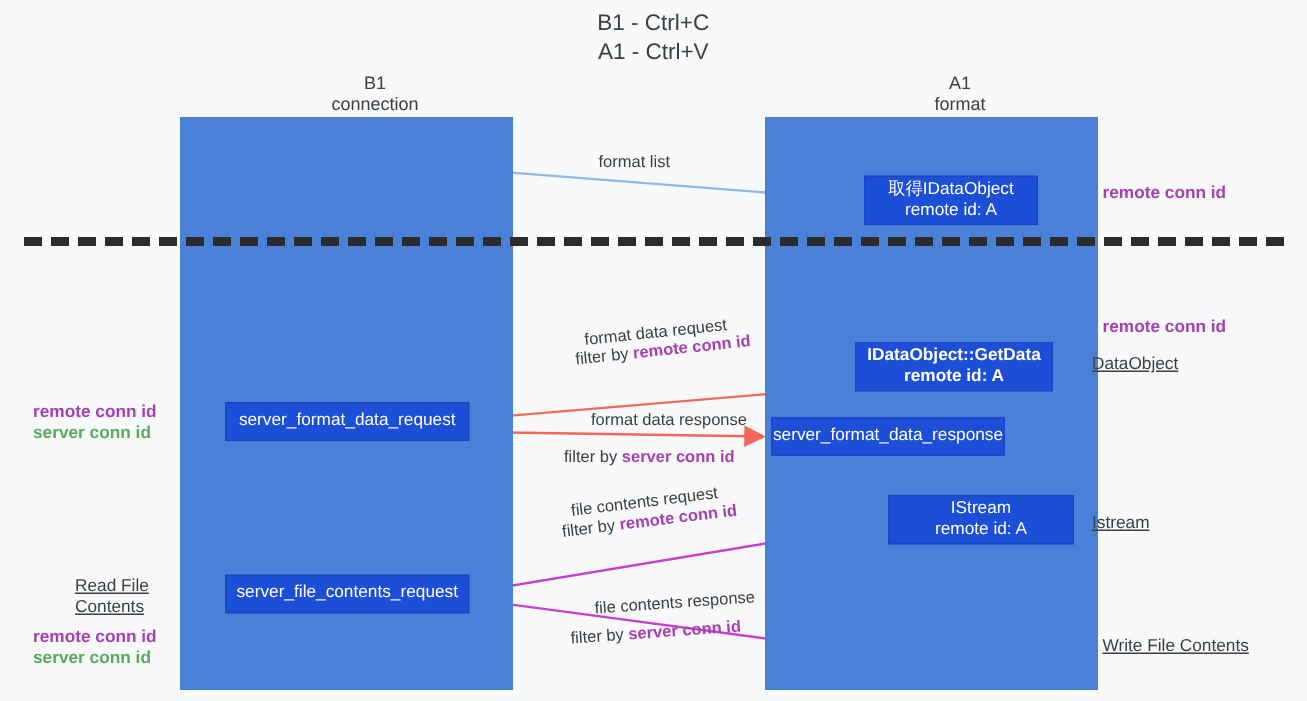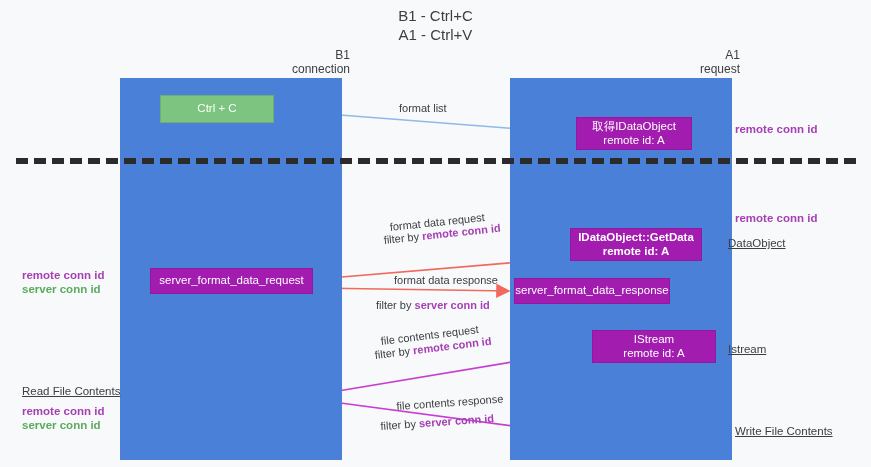--- a/index.html
+++ b/index.html
@@ -16,21 +16,21 @@
 
   
   #title{
     left:0;top:6px;width:871px;text-align:center;
     font-size:15px;line-height:19px;color:#3c4043;
     white-space:pre-line;
   }
 
   
   .col-head{
-    font-size:12px;line-height:14px;text-align:right;color:#3c4043;
+    font-size:12px;line-height:14px;text-align:center;color:#3c4043;
     white-space:pre-line;
   }
   #head-b1{left:150px;top:48px;width:200px;}
   #head-a1{left:540px;top:48px;width:200px;}
 
   
   .lane{background:#4a80d8;}
   #lane-b1{left:120px;top:78px;width:222px;height:382px;}
   #lane-a1{left:510px;top:78px;width:222px;height:382px;}
 
@@ -42,21 +42,21 @@
 
   
   .node{
     box-sizing:border-box;
     display:flex;align-items:center;justify-content:center;
     text-align:center;color:#ffffff;font-size:11.5px;line-height:13.5px;
     white-space:pre-line;
     border:1px solid rgba(0,0,0,.10);
   }
   .green{background:#7cc47f;}
-  .orange{background:#a21caf;}
+  .orange{background:#1d4ed8;}
 
   #n-ctrlc{left:160px;top:95px;width:114px;height:28px;}
   #n-getido{left:576px;top:117px;width:116px;height:33px;}
   #n-ctrlv{left:578px;top:172px;width:114px;height:26px;}
   #n-getdata{left:570px;top:228px;width:132px;height:33px;font-weight:bold;}
   #n-fmtreq{left:150px;top:268px;width:163px;height:26px;}
   #n-fmtresp{left:514px;top:278px;width:156px;height:26px;}
   #n-istream{left:592px;top:330px;width:124px;height:33px;}
   #n-filereq{left:150px;top:383px;width:163px;height:26px;}
   #n-fileresp{left:548px;top:417px;width:158px;height:26px;}
@@ -129,33 +129,33 @@
 
   <div class="abs" id="title">B1 - Ctrl+C
 A1 - Ctrl+V</div>
 
   <div class="abs lane" id="lane-b1"></div>
   <div class="abs lane" id="lane-a1"></div>
 
   <div class="abs col-head" id="head-b1">B1
 connection</div>
   <div class="abs col-head" id="head-a1">A1
-request</div>
+format</div>
 
   <div class="abs" id="divider"></div>
 
-  <div class="abs node green" id="n-ctrlc">Ctrl + C</div>
   <div class="abs node orange" id="n-getido">取得IDataObject
 remote id: A</div>
   <div class="abs node orange" id="n-getdata">IDataObject::GetData
 remote id: A</div>
   <div class="abs node orange" id="n-fmtresp">server_format_data_response</div>
   <div class="abs node orange" id="n-fmtreq">server_format_data_request</div>
   <div class="abs node orange" id="n-istream">IStream
 remote id: A</div>
+  <div class="abs node orange" id="n-filereq">server_file_contents_request</div>
 
   <div class="abs elabel" id="e-formatlist">format list</div>
 
   <div class="abs elabel" id="e-fdreq">format data request</div>
   <div class="abs elabel" id="e-fdreq2">
     <span>filter by </span><b class="purple">remote conn id</b>
   </div>
 
   <div class="abs elabel" id="e-fdresp">format data response</div>
   <div class="abs elabel" id="e-fdresp2">
@@ -177,18 +177,18 @@
   <div class="abs side plain" id="s-dataobject">DataObject</div>
   <div class="abs side plain" id="s-istream">Istream</div>
   <div class="abs side plain" id="s-write">Write File Contents</div>
 
   <div class="abs side" id="s-left-1">
     <div class="purple">remote conn id</div>
     <div class="green-t">server conn id</div>
   </div>
 
   <div class="abs side" id="s-left-2">
-    <div class="plain" style="margin-bottom:6px;">Read File Contents</div>
+    <div class="plain" style="margin-bottom:6px;margin-left:28px;">Read File Contents</div>
     <div class="purple">remote conn id</div>
     <div class="green-t">server conn id</div>
   </div>
 
 </div>
 
 </body></html>

